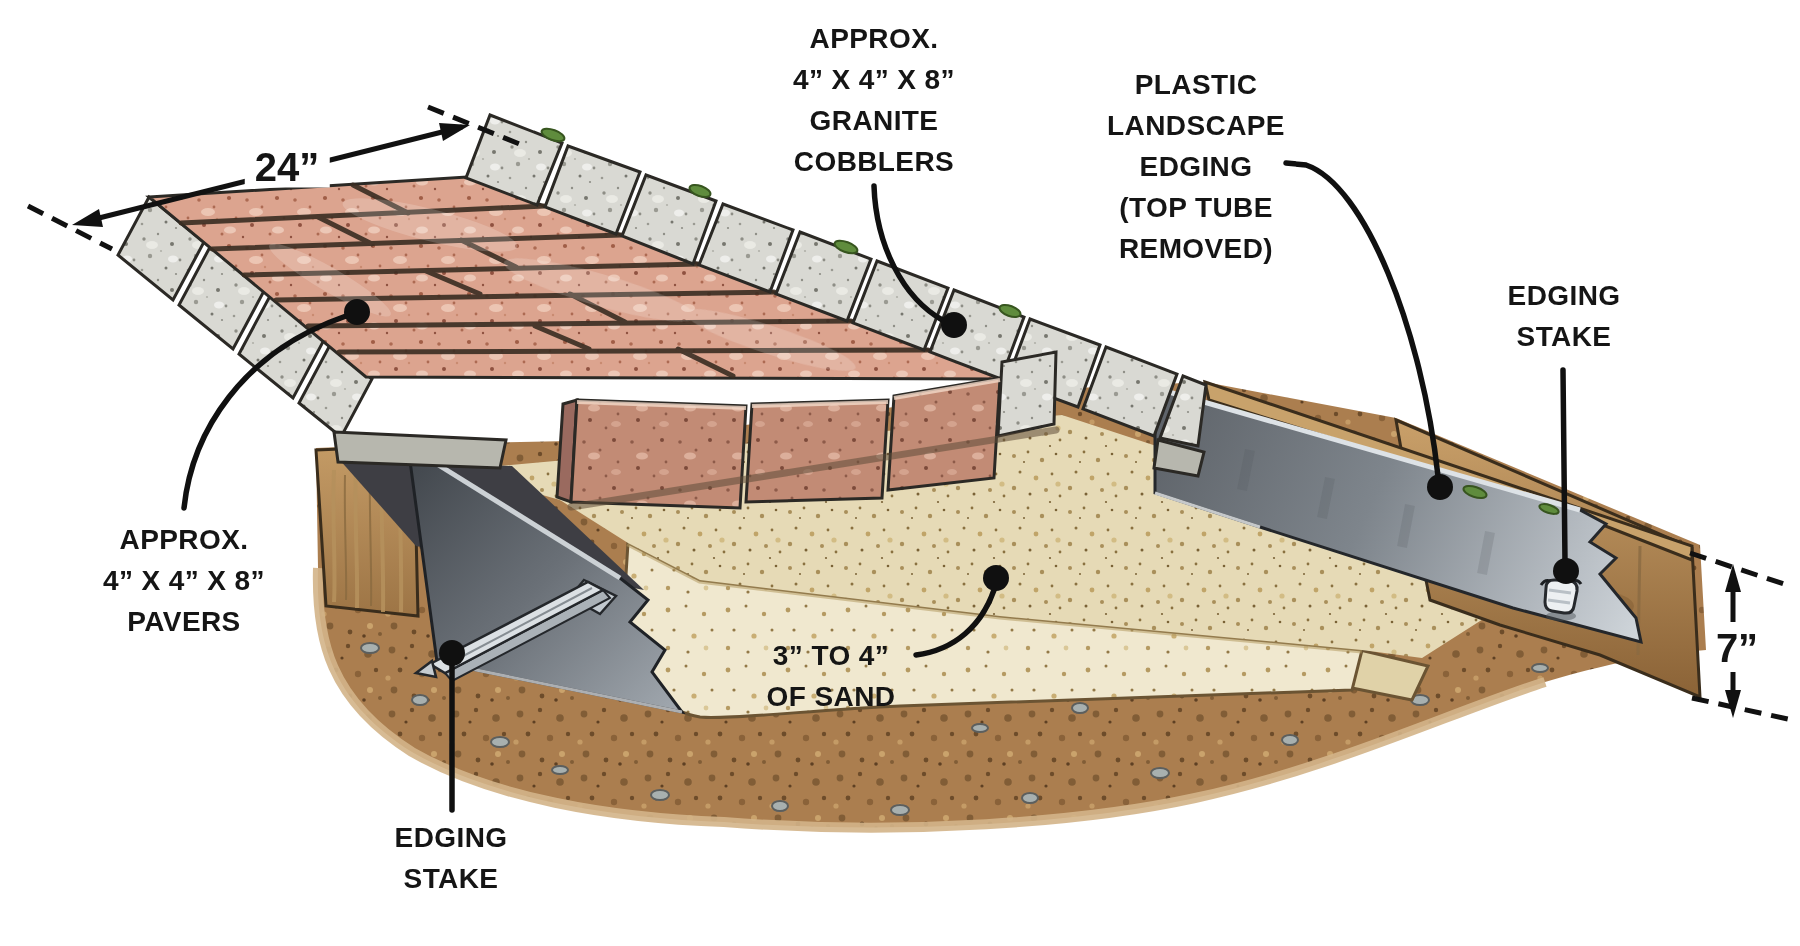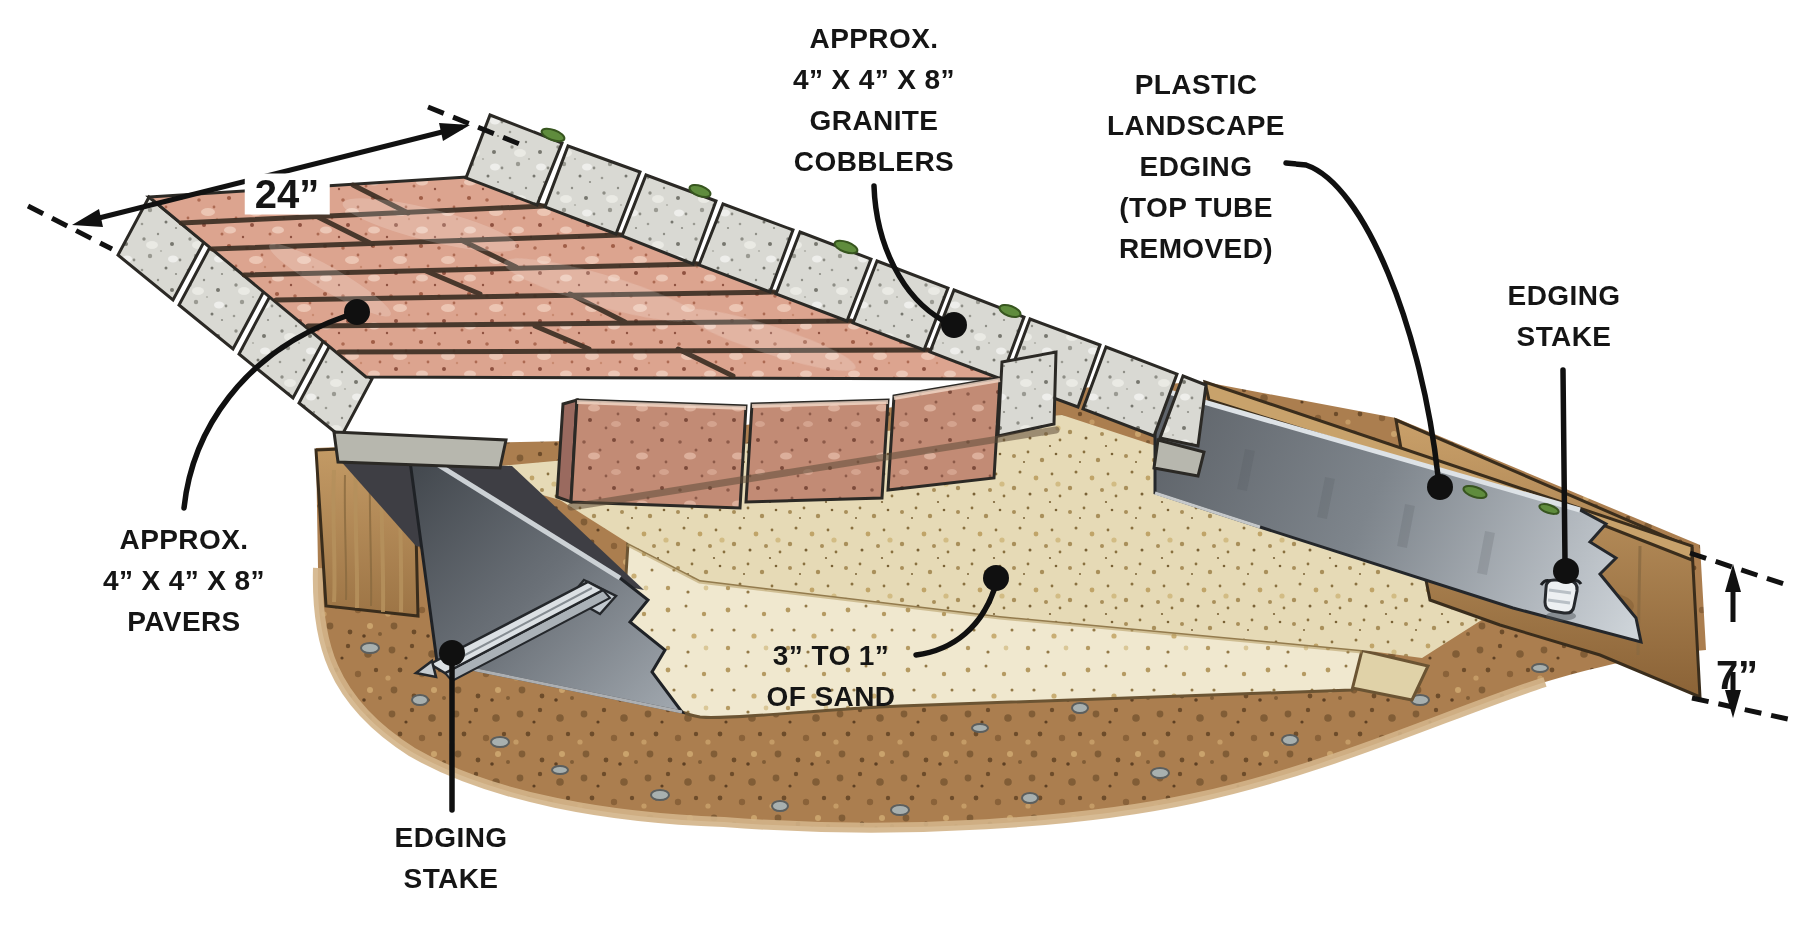--- a/index.html
+++ b/index.html
@@ -2,21 +2,21 @@
 <html><head>
 <meta charset="utf-8">
 <style>
   html,body{margin:0;padding:0;background:#fff;}
   #stage{position:relative;width:1800px;height:946px;background:#fff;overflow:hidden;
          font-family:"Liberation Sans",sans-serif;}
   #art{position:absolute;left:0;top:0;}
   .lbl{position:absolute;transform:translate(-50%,-50%);text-align:center;
        font-weight:700;font-size:28px;line-height:41px;letter-spacing:.4px;
        color:#151515;white-space:pre-line;}
-  .dim{font-size:40px;letter-spacing:0;margin-top:27px;}
+  .dim{font-size:40px;letter-spacing:0;}
   .onLine{background:#ffffff;padding:0 10px;}
 </style>
 </head>
 <body>
 
 <div id="stage">
 
 <svg id="art" width="1800" height="946" viewBox="0 0 1800 946">
   <defs>
     <pattern id="patCobble" width="46" height="46" patternUnits="userSpaceOnUse">
@@ -317,18 +317,18 @@
   <div class="lbl" style="left:1196px;top:166px;">PLASTIC
 LANDSCAPE
 EDGING
 (TOP TUBE
 REMOVED)</div>
   <div class="lbl" style="left:1564px;top:316px;">EDGING
 STAKE</div>
   <div class="lbl" style="left:184px;top:580px;">APPROX.
 4” X 4” X 8”
 PAVERS</div>
-  <div class="lbl" style="left:831px;top:676px;">3” TO 1”
+  <div class="lbl" style="left:831px;top:676px;">3” TO 4”
 OF SAND</div>
   <div class="lbl" style="left:451px;top:858px;">EDGING
 STAKE</div>
   <div class="lbl dim" style="left:1737px;top:648px;">7”</div>
 </div>
 
 </body></html>

